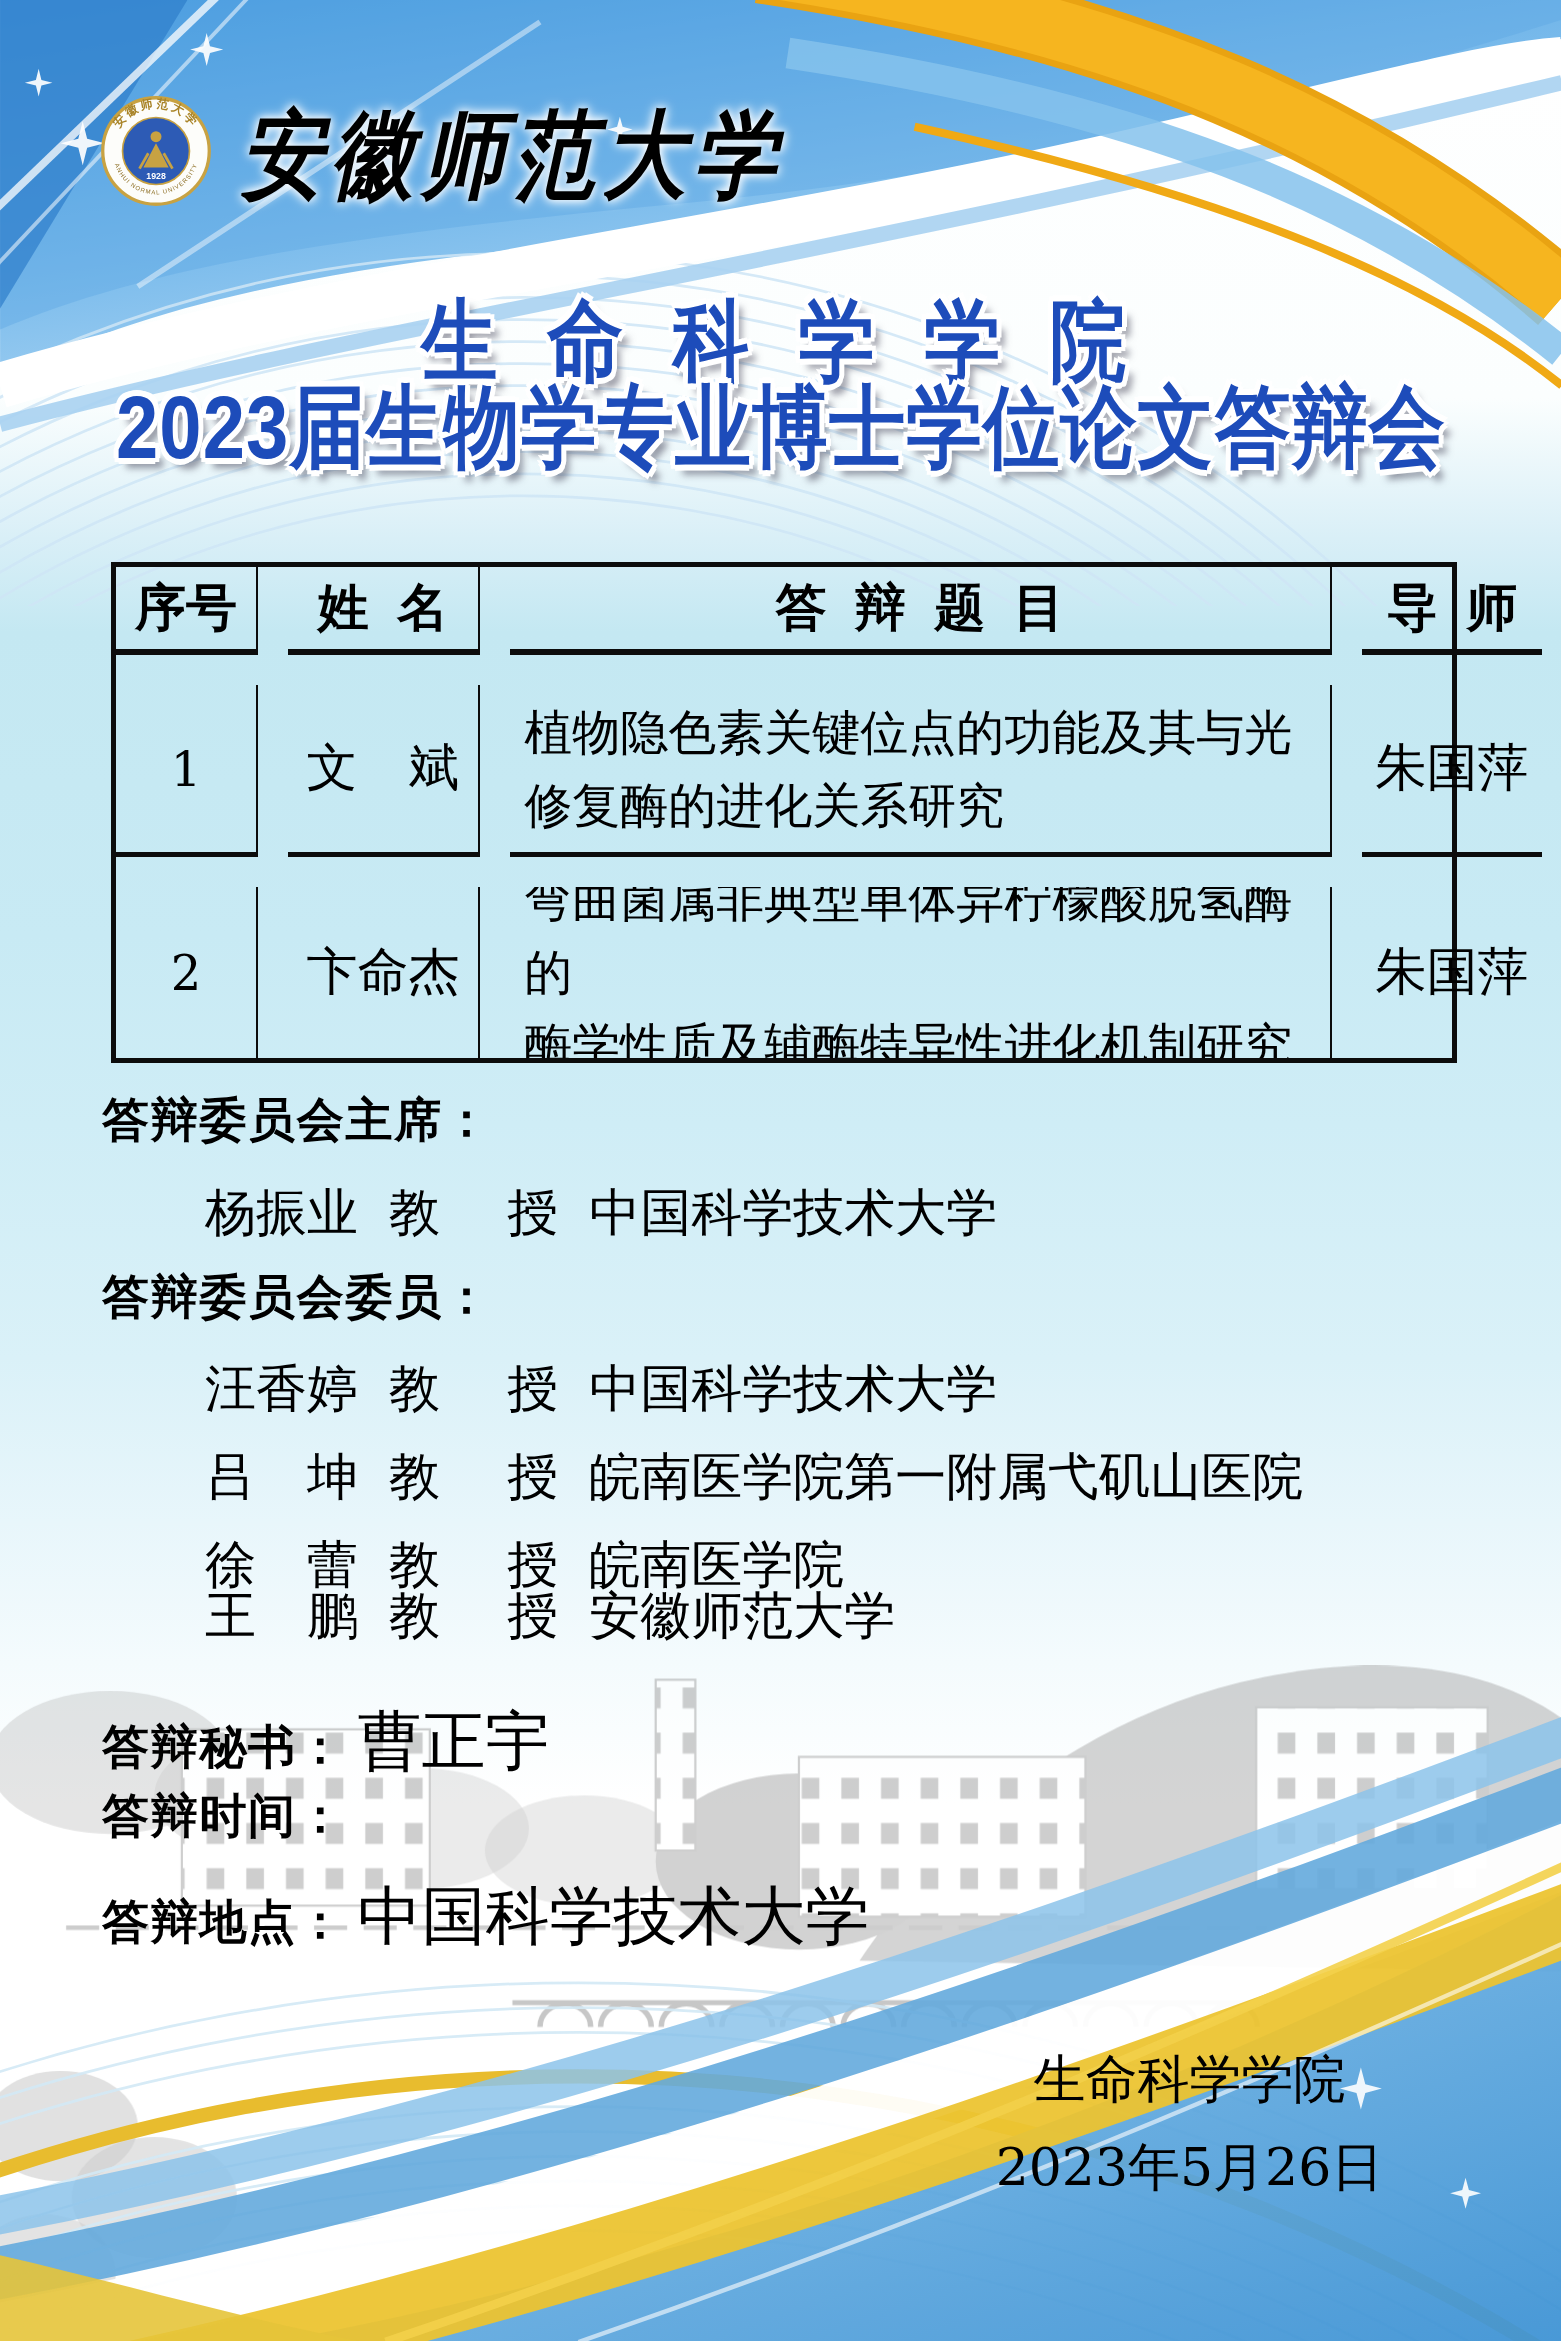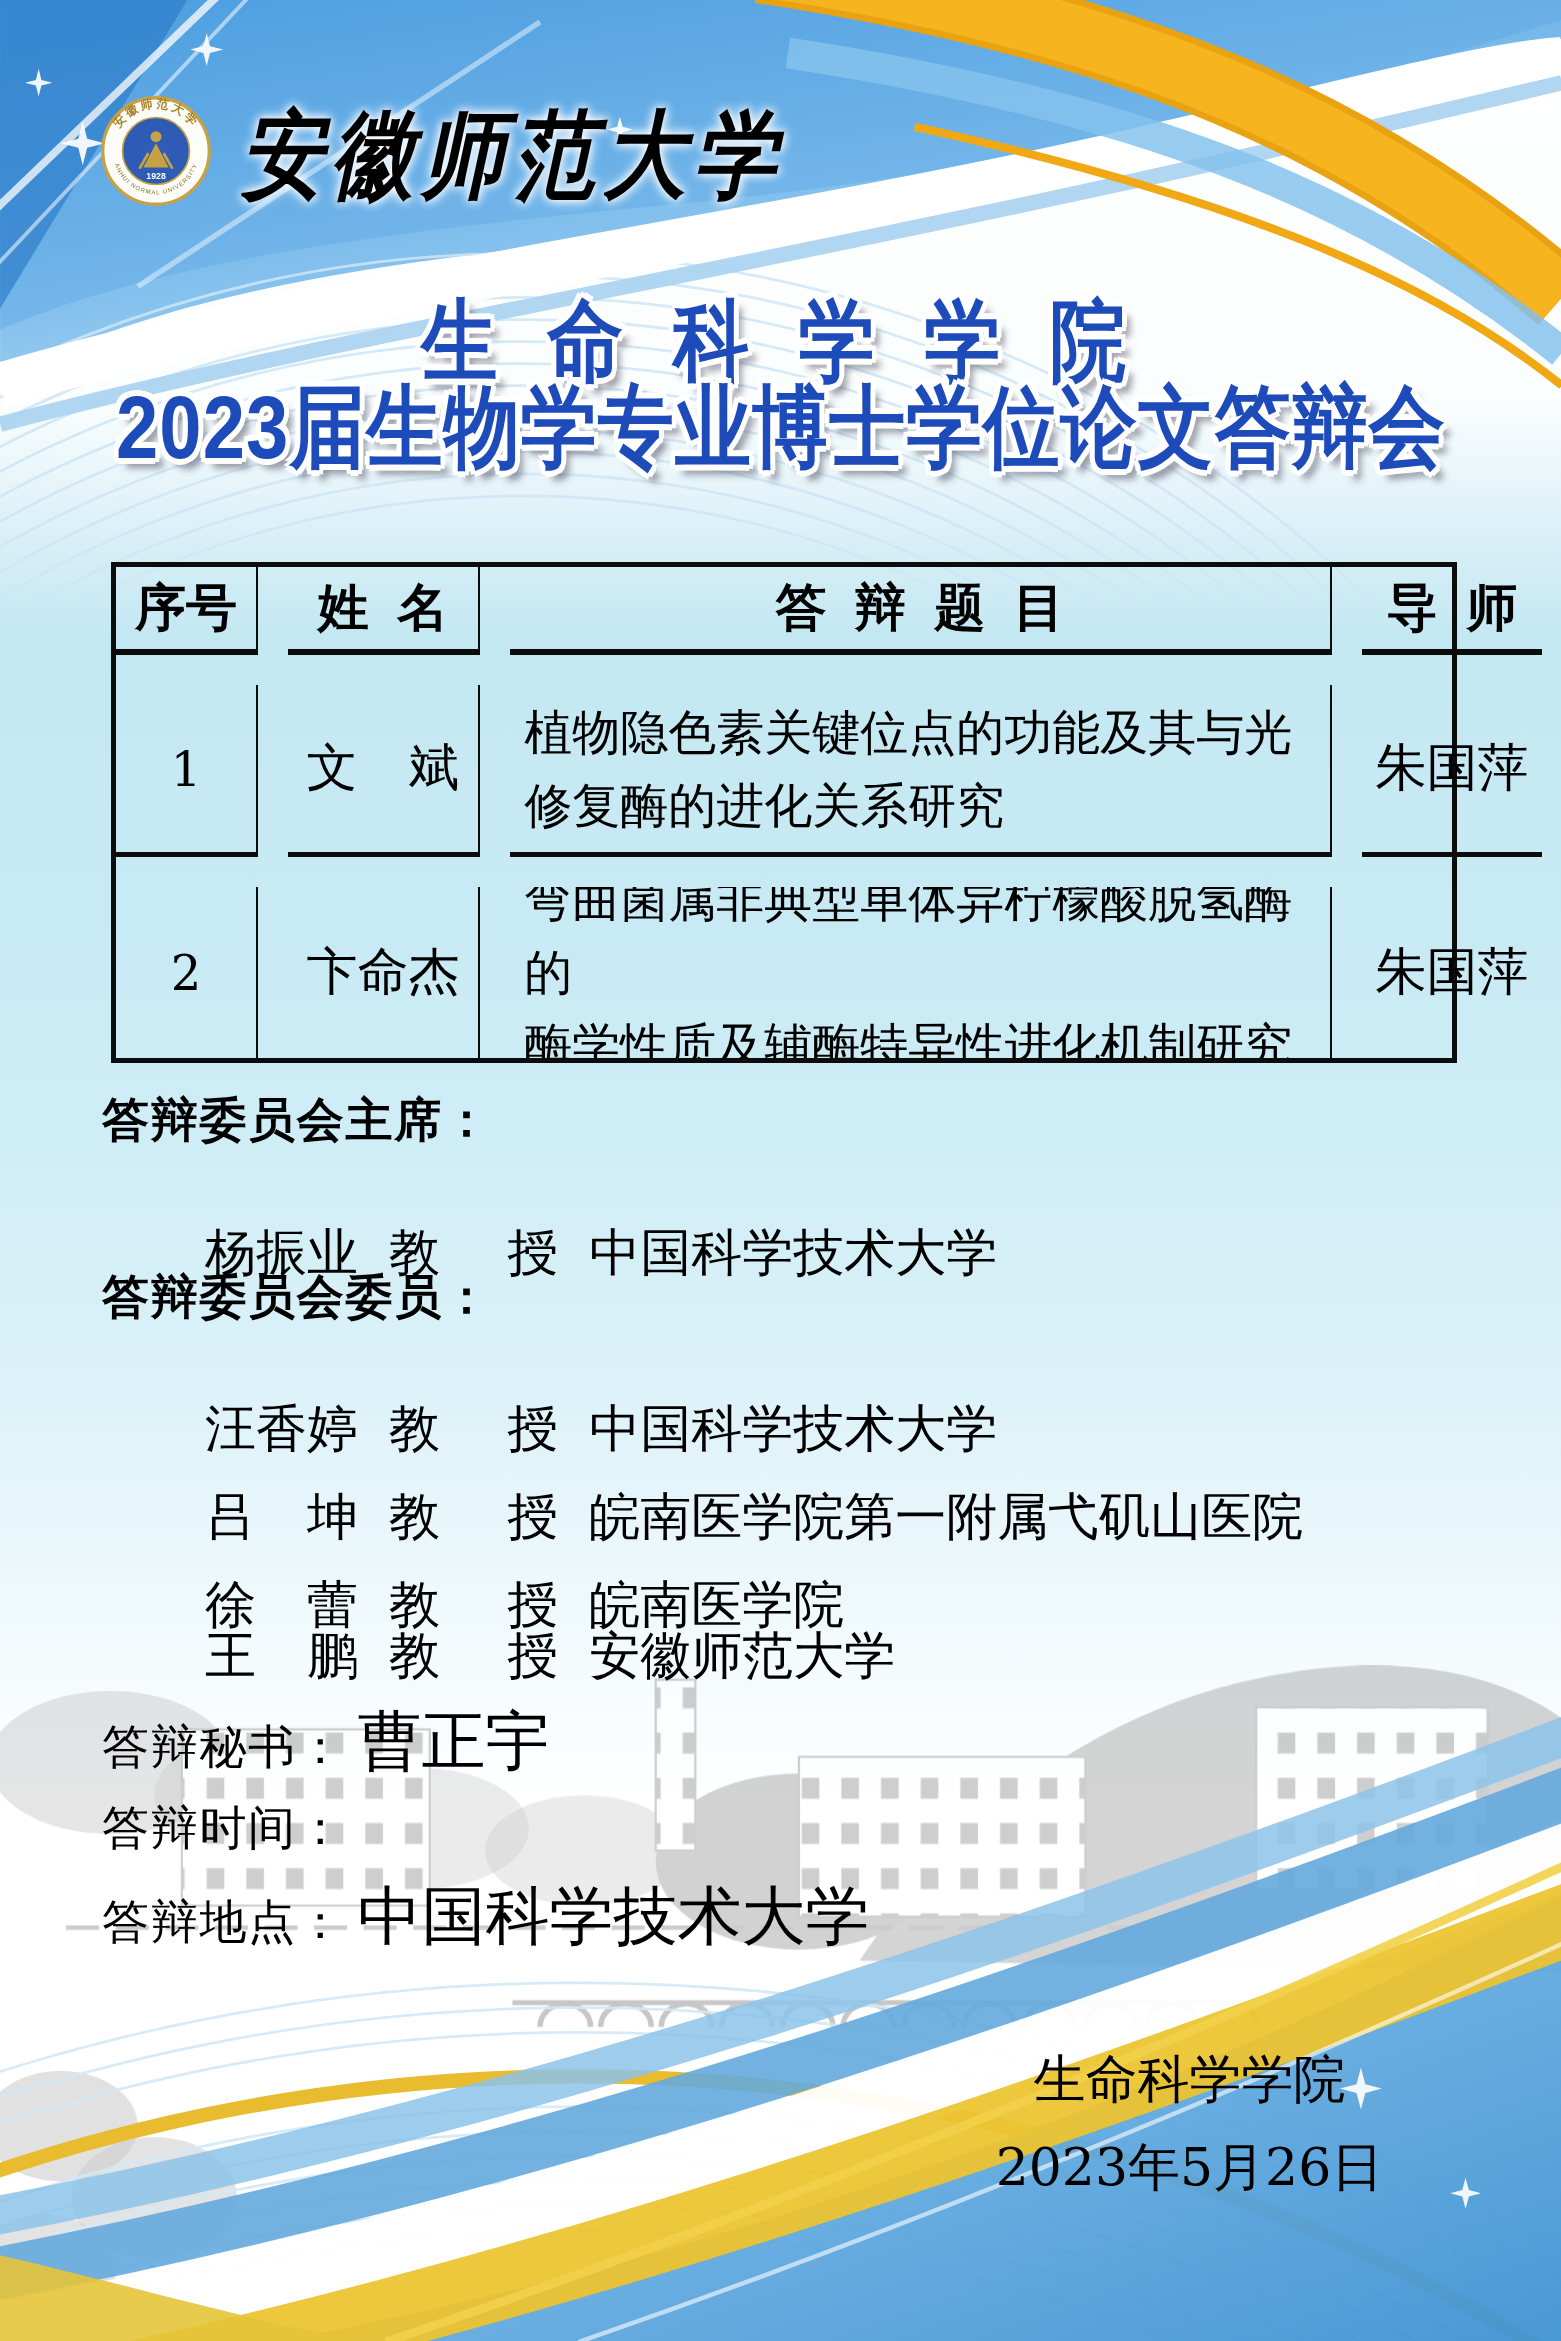--- a/index.html
+++ b/index.html
@@ -63,26 +63,26 @@
   }
   .cell.adv{font-size:51px;}
 
   
   .sec-label{
     position:absolute; left:102px; font-weight:bold; font-size:47px;
     letter-spacing:1.7px; white-space:pre;
   }
   .cmt-line{
     position:absolute; left:205px; display:flex; gap:31px; white-space:pre;
-    font-family:"DejaVu Serif","Liberation Serif",serif; font-size:51px;margin-top:40px;
+    font-family:"DejaVu Serif","Liberation Serif",serif; font-size:51px;
   }
   .detail-line{
     position:absolute; left:102px; display:flex; gap:12px; align-items:baseline; white-space:pre;
   }
-  .dlabel{font-weight:normal; font-size:47px; letter-spacing:1.7px;margin-top:12px;}
+  .dlabel{font-weight:bold; font-size:47px; letter-spacing:1.7px;}
   .dvalue{font-family:"DejaVu Serif","Liberation Serif",serif; font-size:64px;}
   .dvalue.strong{font-weight:bold;}
 
   
   .footer-line{
     position:absolute; left:859px; width:661px; text-align:center;
     font-family:"DejaVu Serif","Liberation Serif",serif; font-size:52px; white-space:pre;
   }
 </style>
 </head>

